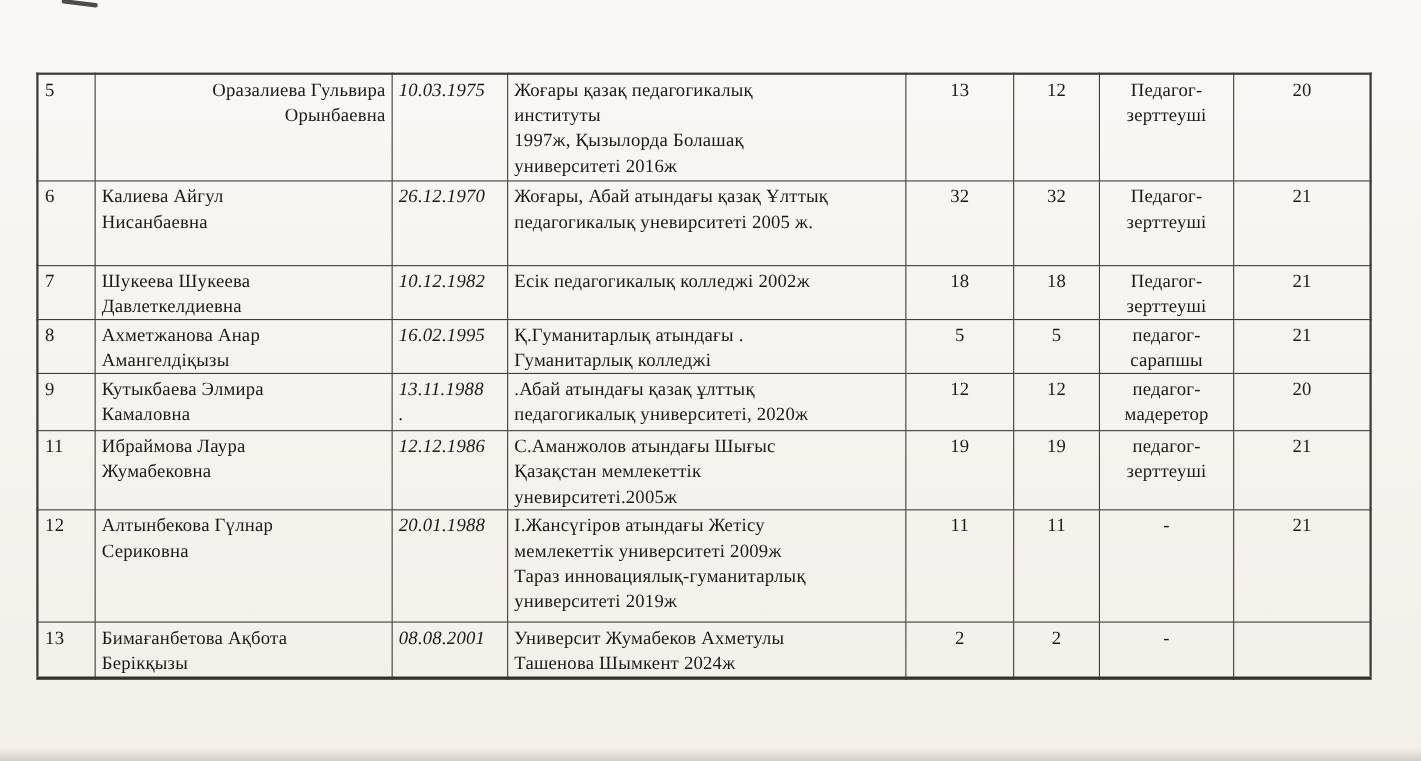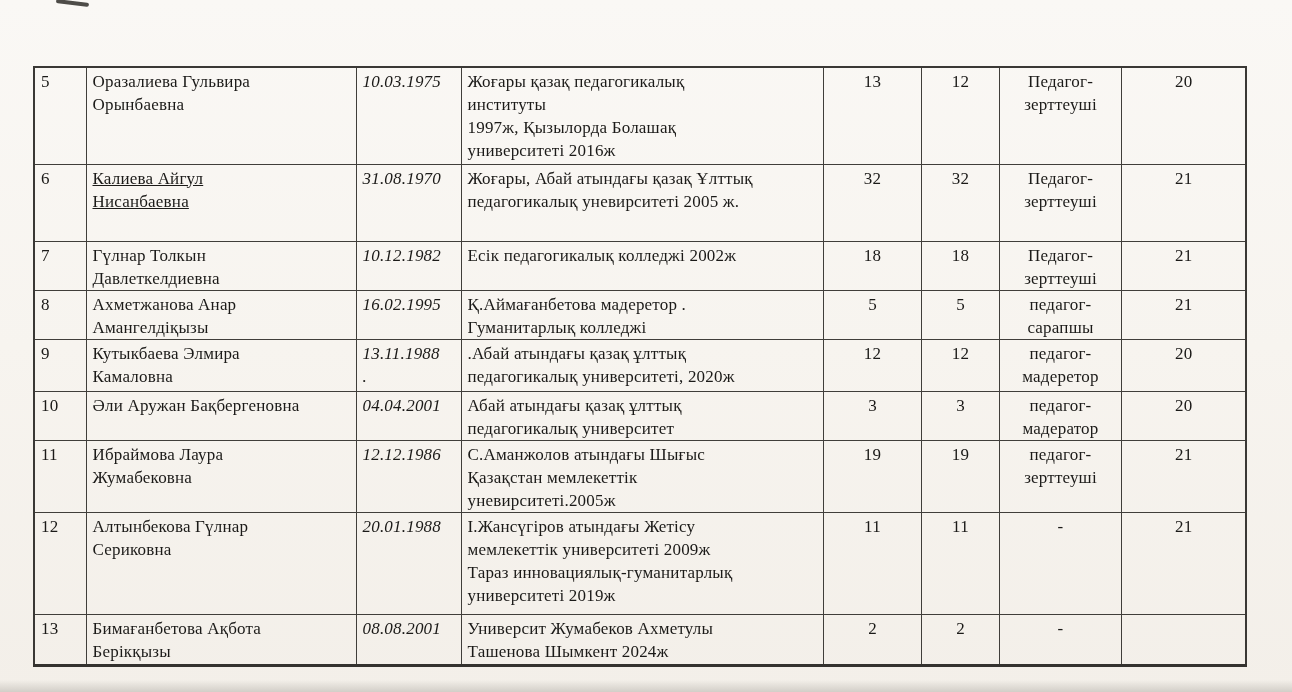--- a/index.html
+++ b/index.html
@@ -54,22 +54,22 @@
   td.c-n1, td.c-n2, td.c-pos, td.c-cat { text-align: center; padding-left: 3px; padding-right: 3px; }
   tr.h0 { height: 97px; }
   tr.h1 { height: 77px; }
   tr.h2 { height: 48px; }
   tr.h3 { height: 47px; }
   tr.h4 { height: 52px; }
   tr.h5 { height: 46px; }
   tr.h6 { height: 72px; }
   tr.h7 { height: 102px; }
   tr.h8 { height: 51px; }
-  td.pt32 { padding-top: 32px; }
-  td.pt20 { padding-top: 20px; text-decoration: underline; }
+  td.pt32 { padding-top: 32px; text-align: right; }
+  td.pt20 { padding-top: 20px; }
   td.pt12 { padding-top: 12px; }
   td.pt36 { padding-top: 36px; }
 </style>
 </head>
 <body>
 
 <div class="page">
   <div class="corner-mark"></div>
 
   <table class="doc-table">
@@ -96,47 +96,47 @@
         <td class="c-n1">13</td>
         <td class="c-n2">12</td>
         <td class="c-pos">Педагог-
 зерттеуші</td>
         <td class="c-cat">20</td>
       </tr>
       <tr class="h1">
         <td class="c-no">6</td>
         <td class="c-name pt20">Калиева Айгул
 Нисанбаевна</td>
-        <td class="c-date">31.08.1970</td>
+        <td class="c-date">26.12.1970</td>
         <td class="c-edu">Жоғары, Абай атындағы қазақ Ұлттық
 педагогикалық уневирситеті 2005 ж.</td>
         <td class="c-n1">32</td>
         <td class="c-n2">32</td>
         <td class="c-pos">Педагог-
 зерттеуші</td>
         <td class="c-cat">21</td>
       </tr>
       <tr class="h2">
         <td class="c-no">7</td>
-        <td class="c-name">Гүлнар Толкын
+        <td class="c-name">Шукеева Шукеева
 Давлеткелдиевна</td>
         <td class="c-date">10.12.1982</td>
         <td class="c-edu">Есік педагогикалық колледжі 2002ж</td>
         <td class="c-n1">18</td>
         <td class="c-n2">18</td>
         <td class="c-pos">Педагог-
 зерттеуші</td>
         <td class="c-cat">21</td>
       </tr>
       <tr class="h3">
         <td class="c-no">8</td>
         <td class="c-name">Ахметжанова Анар
 Амангелдіқызы</td>
         <td class="c-date">16.02.1995</td>
-        <td class="c-edu">Қ.Аймағанбетова мадеретор .
+        <td class="c-edu">Қ.Гуманитарлық атындағы .
 Гуманитарлық колледжі</td>
         <td class="c-n1">5</td>
         <td class="c-n2">5</td>
         <td class="c-pos">педагог-
 сарапшы</td>
         <td class="c-cat">21</td>
       </tr>
       <tr class="h4">
         <td class="c-no">9</td>
         <td class="c-name">Кутыкбаева  Элмира
@@ -144,32 +144,20 @@
         <td class="c-date">13.11.1988
 .</td>
         <td class="c-edu">.Абай атындағы қазақ ұлттық
 педагогикалық университеті, 2020ж</td>
         <td class="c-n1">12</td>
         <td class="c-n2">12</td>
         <td class="c-pos">педагог-
 мадеретор</td>
         <td class="c-cat">20</td>
       </tr>
-      <tr class="h5">
-        <td class="c-no">10</td>
-        <td class="c-name pt12">Әли Аружан Бақбергеновна</td>
-        <td class="c-date">04.04.2001</td>
-        <td class="c-edu">Абай атындағы қазақ ұлттық
-педагогикалық университет</td>
-        <td class="c-n1">3</td>
-        <td class="c-n2">3</td>
-        <td class="c-pos">педагог-
-мадератор</td>
-        <td class="c-cat">20</td>
-      </tr>
       <tr class="h6">
         <td class="c-no">11</td>
         <td class="c-name pt12">Ибраймова Лаура
 Жумабековна</td>
         <td class="c-date">12.12.1986</td>
         <td class="c-edu">С.Аманжолов  атындағы Шығыс
 Қазақстан мемлекеттік
 уневирситеті.2005ж</td>
         <td class="c-n1">19</td>
         <td class="c-n2">19</td>

